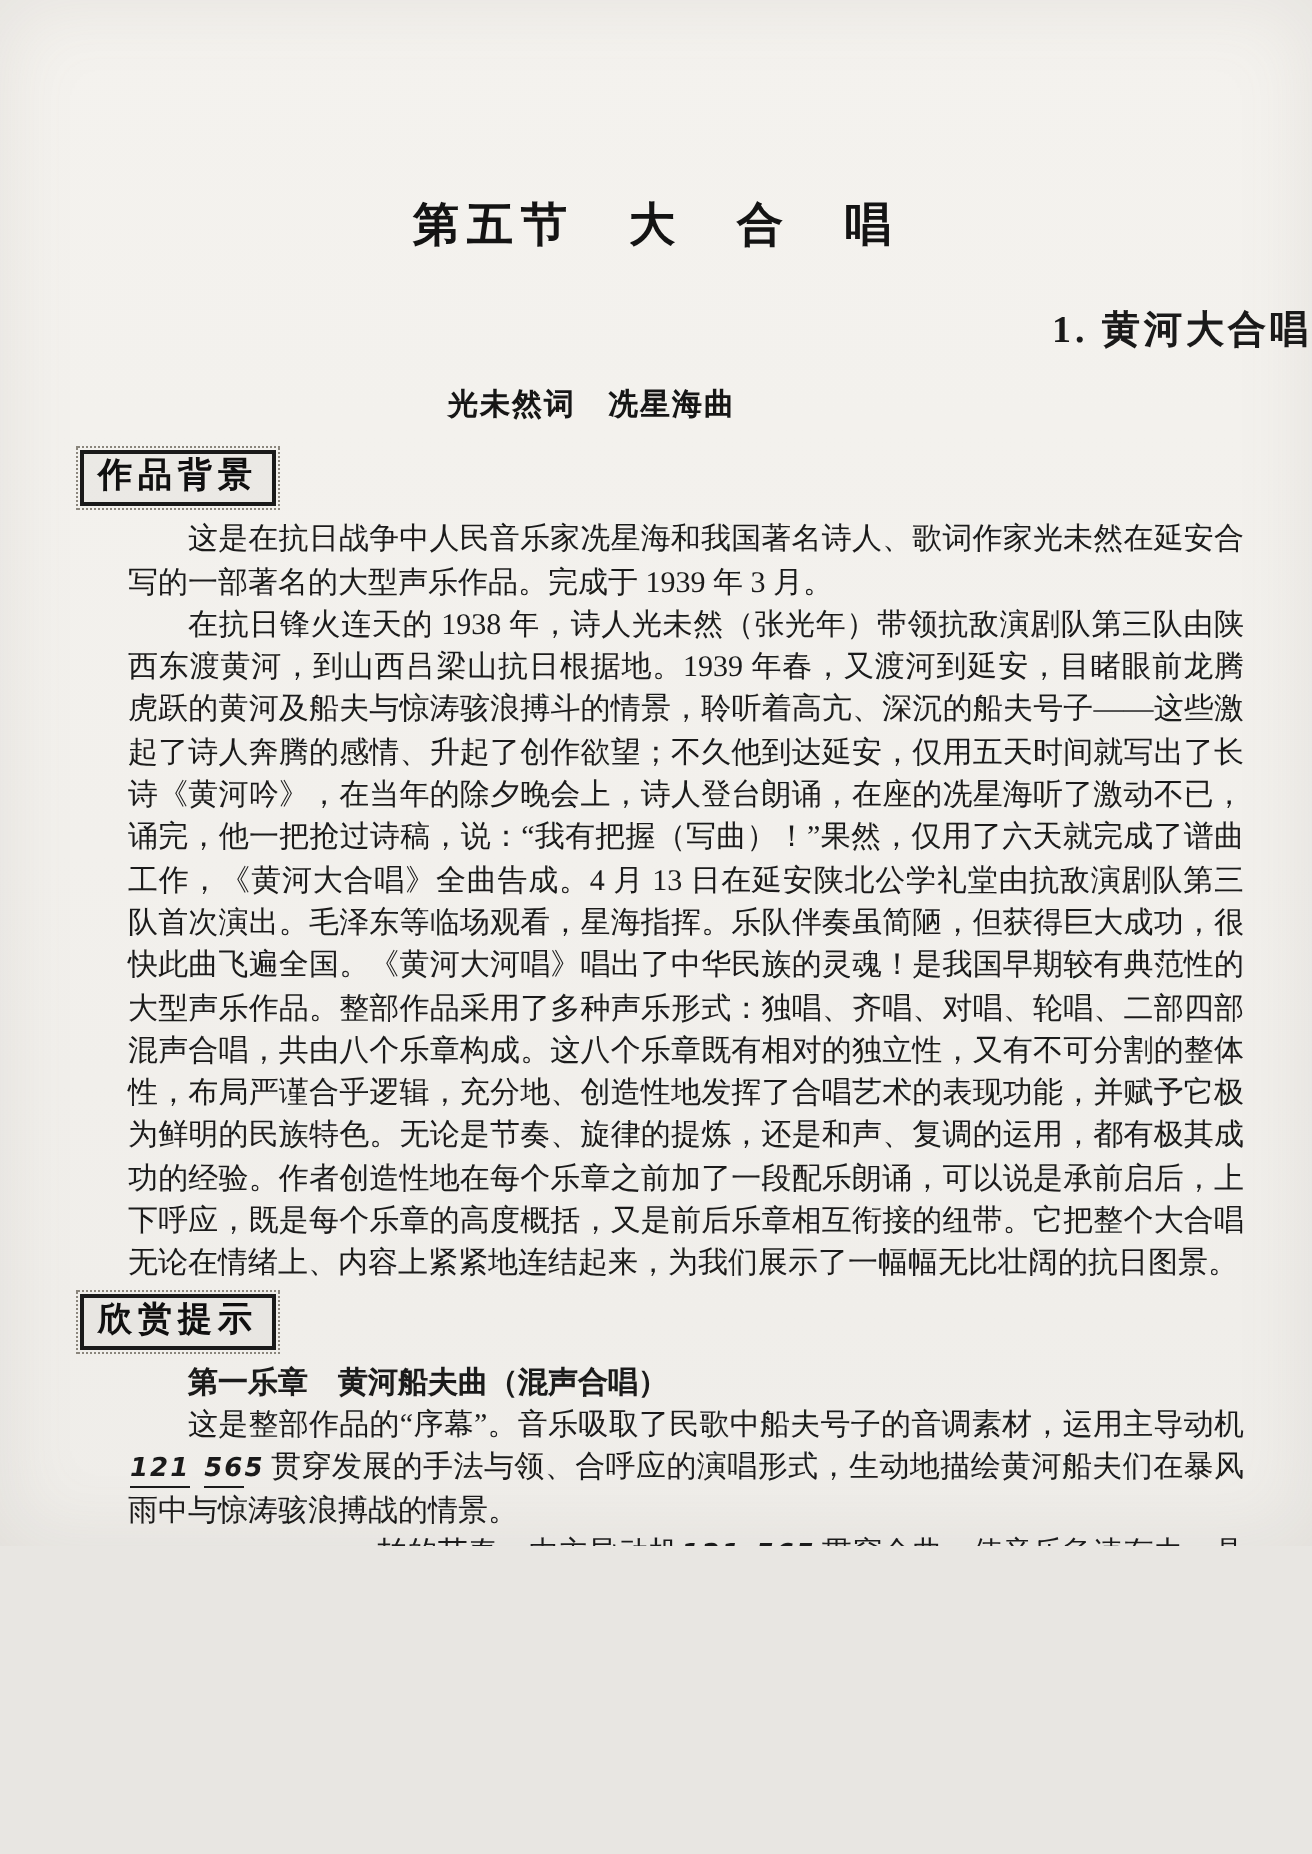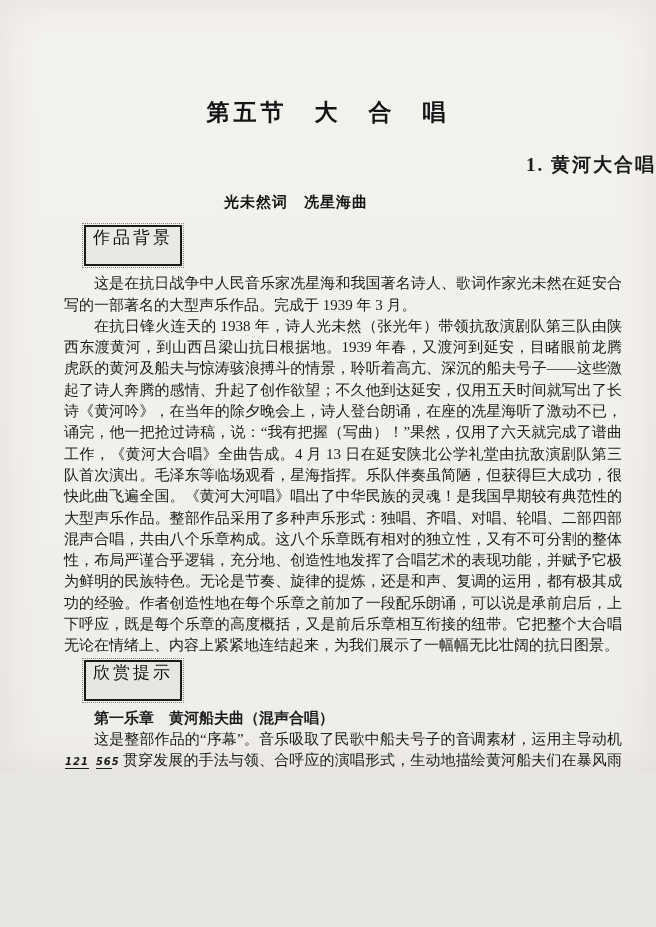--- a/index.html
+++ b/index.html
@@ -40,46 +40,46 @@
     text-align: center;
     font-size: 15px;
     font-weight: 700;
     letter-spacing: 1px;
     color: #161616;
   }
   .label-row { margin: 13px 0 0; line-height: 1; }
   .label-row.tight { margin-top: 3px; }
   .label-box {
     display: inline-block;
-    margin-left: 84px;
-    padding: 2px 7px 18px;
+    margin-left: 40px;
+    padding: 2px 7px 5px;
     border: 2.5px solid #1a1a1a;
     outline: 1px dotted #8a857c;
     outline-offset: 1px;
     font-size: 17px;
-    font-weight: 400;
+    font-weight: 700;
     letter-spacing: 3px;
     color: #101010;
     background: rgba(0,0,0,0.03);
   }
   .body-text {
     margin: 7px 34px 0 64px;
     font-size: 15px;
     line-height: 21.3px;
     text-align: justify;
     color: #1b1b1b;
   }
   .body-text p { margin: 0; text-indent: 2em; }
   .body-text p.movement { font-weight: 700; }
   .motif {
     display: inline;
     font-family: "DejaVu Sans", sans-serif;
     font-style: italic;
     font-weight: 700;
-    font-size: 10px;
+    font-size: 13px;
     letter-spacing: 1px;
     white-space: nowrap;
     margin: 0 3px 0 1px;
   }
   .motif .u { border-bottom: 1.6px solid #1b1b1b; padding-bottom: 1px; }
   .motif .g1 { margin-right: 7px; }
   .frac {
     display: inline-flex;
     flex-direction: column;
     align-items: center;

